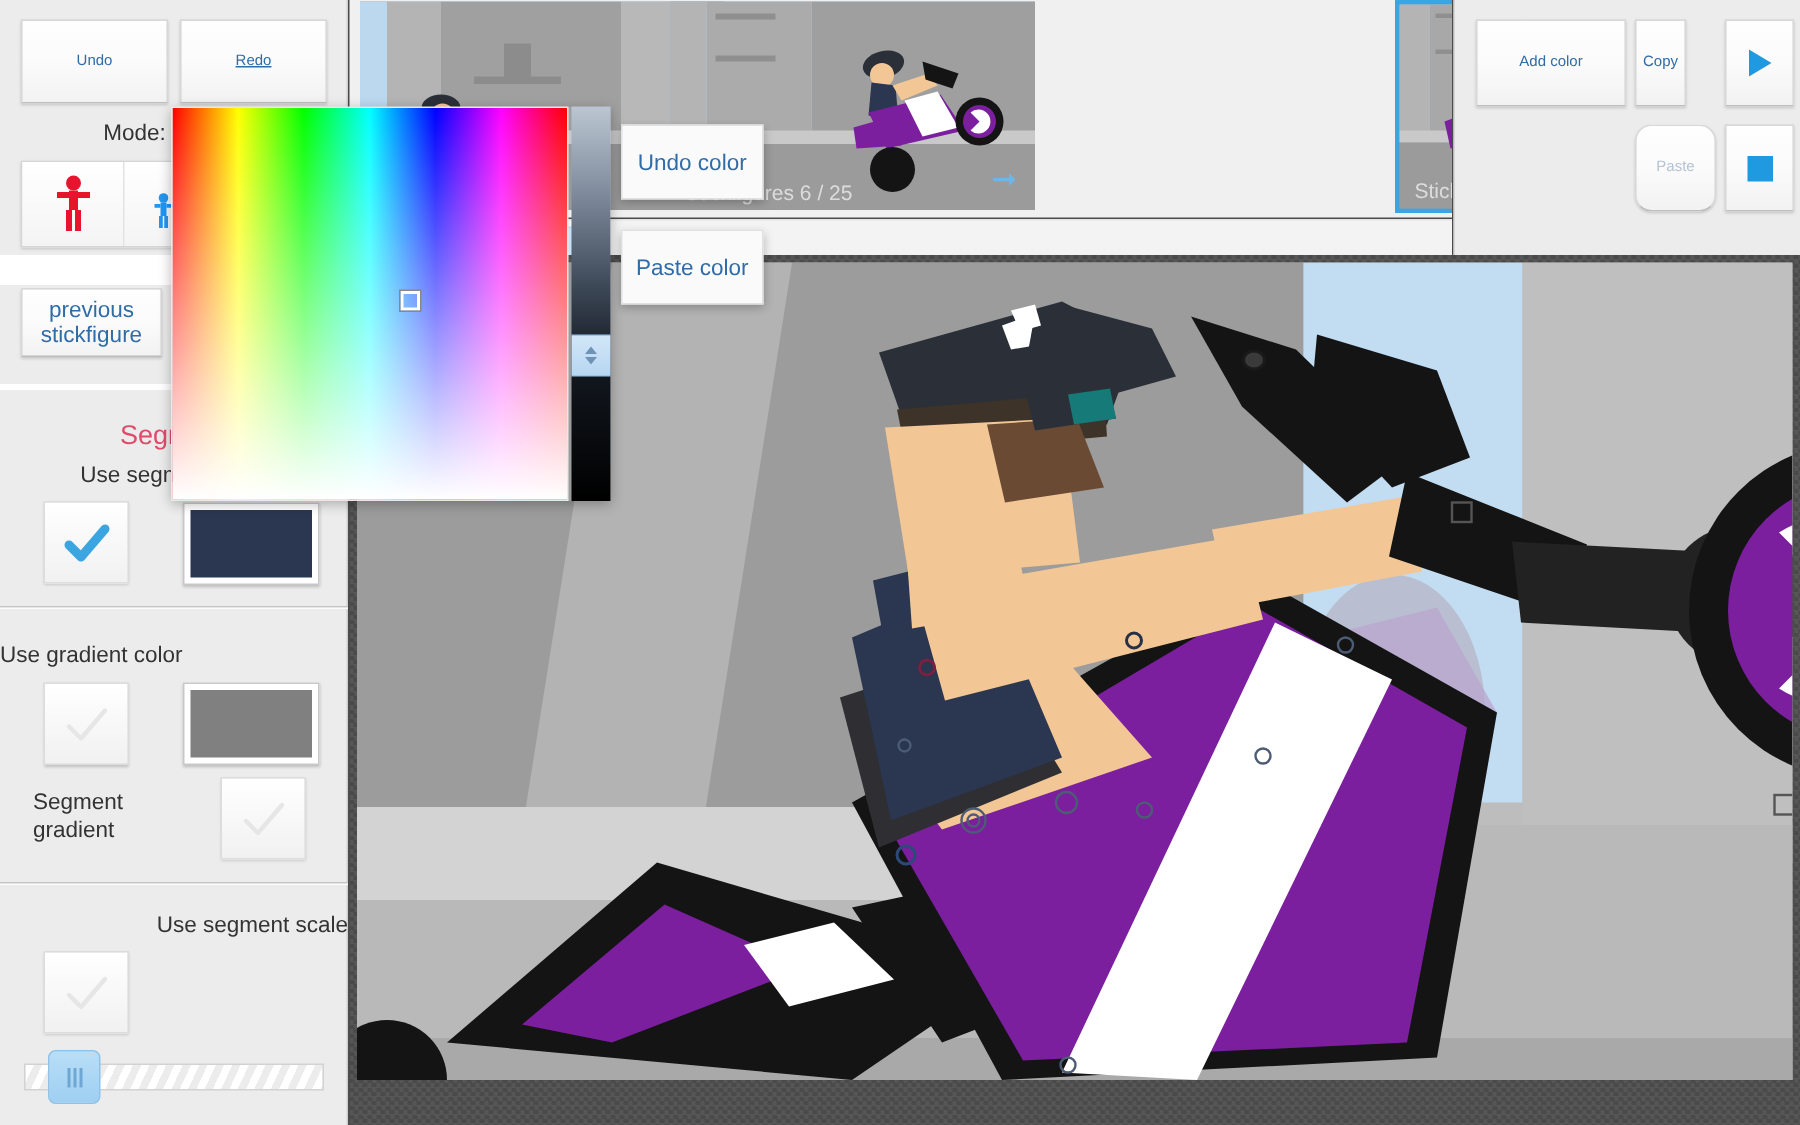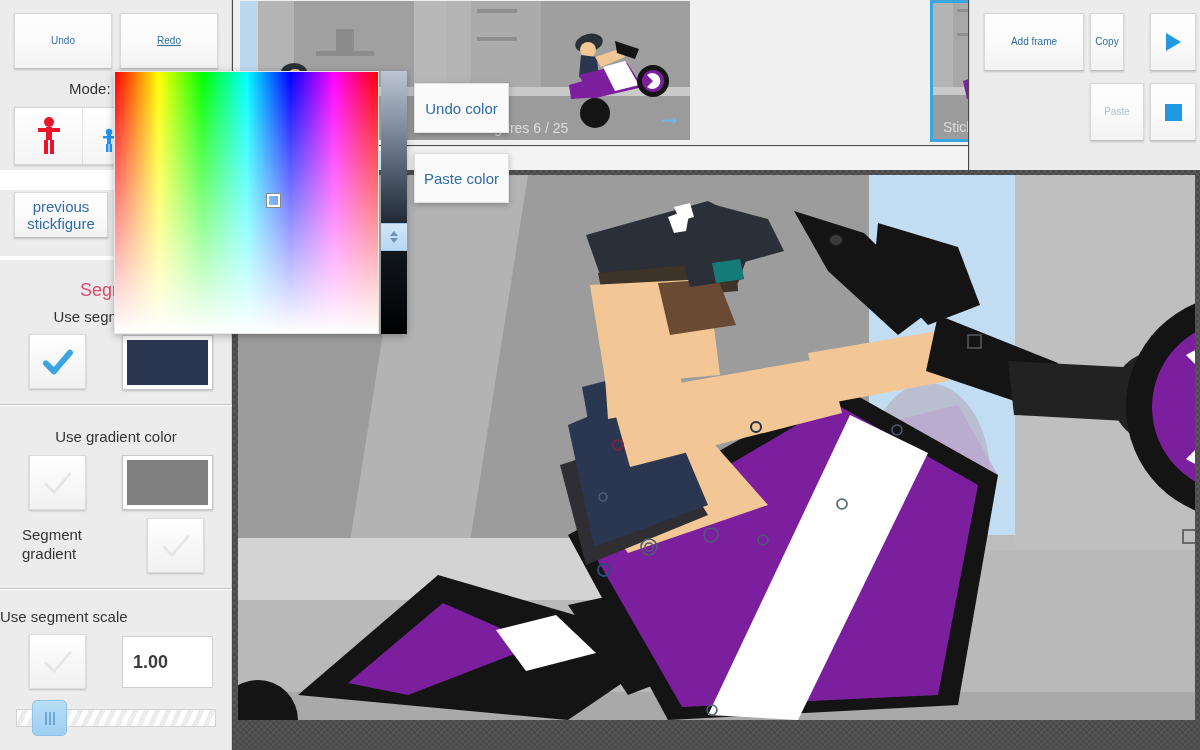--- a/index.html
+++ b/index.html
@@ -94,34 +94,34 @@
     background: #fff;
     padding: 4px;
   }
   .swatch > i { display: block; width: 100%; height: 100%; }
   #seg-chk    { position: absolute; left: 29px;  top: 334px; }
   #seg-swatch { position: absolute; left: 122px; top: 335px; width: 91px; height: 55px; }
 
   #hr1 { position: absolute; left: 0; top: 404px; width: 232px; }
   #grad-label {
     position: absolute; left: 0; top: 428px; width: 232px;
-    text-align: center; font-size: 15px; color: #333;
+    text-align: left; font-size: 15px; color: #333;
   }
   #grad-chk    { position: absolute; left: 29px;  top: 455px; }
   #grad-swatch { position: absolute; left: 122px; top: 455px; width: 91px; height: 55px; }
   #rev-label {
     position: absolute; left: 22px; top: 525px; width: 90px;
     font-size: 15px; color: #333; line-height: 19px;
   }
   #rev-chk { position: absolute; left: 147px; top: 518px; }
 
   #hr2 { position: absolute; left: 0; top: 588px; width: 232px; }
   #scale-label {
     position: absolute; left: 0; top: 608px; width: 232px;
-    text-align: left; font-size: 15px; color: #333;
+    text-align: right; font-size: 15px; color: #333;
   }
   #scale-chk { position: absolute; left: 29px; top: 634px; }
   #scale-val {
     position: absolute; left: 122px; top: 636px; width: 91px; height: 52px;
     background: #fff; border: 1px solid #d0d0d0;
     display: flex; align-items: center; padding-left: 10px;
     font-size: 18px; font-weight: bold; color: #3c3c3c;
   }
   #scale-track {
     position: absolute; left: 16px; top: 709px; width: 200px; height: 18px;
@@ -173,21 +173,21 @@
   #toolbar {
     position: absolute; left: 969px; top: 0;
     width: 231px; height: 174px;
     background: #ececec;
     border-left: 1px solid #d6d6d6;
   }
   #add-frame    { position: absolute; left: 14px;  top: 13px; width: 100px; height: 58px; }
   #copy-btn     { position: absolute; left: 120px; top: 13px; width: 34px;  height: 58px; }
   #play-btn     { position: absolute; left: 180px; top: 13px; width: 46px;  height: 58px; }
   #delete-frame { position: absolute; left: 14px;  top: 83px; width: 100px; height: 58px; }
-  #paste-btn    { position: absolute; left: 120px; top: 83px; width: 54px;  height: 58px; }
+  #paste-btn    { position: absolute; left: 120px; top: 83px; width: 54px;  height: 58px; border-radius: 11px; }
   #stop-btn     { position: absolute; left: 180px; top: 83px; width: 46px;  height: 58px; }
   .tri { width: 0; height: 0; border-left: 15px solid #1f9ae0;
          border-top: 9px solid transparent; border-bottom: 9px solid transparent; }
   .sq  { width: 17px; height: 17px; background: #1f9ae0; }
 
   
   #canvas-wrap {
     position: absolute; left: 233px; top: 170px;
     width: 967px; height: 580px;
     background:
@@ -337,21 +337,20 @@
     </div>
 
     <div class="hr" id="hr2"></div>
 
     <div id="scale-label">Use segment scale</div>
     <div class="chk" id="scale-chk">
       <svg viewBox="0 0 24 24">
         <path d="M3 13 L9 19 L21 5" fill="none" stroke="#e6e6e6" stroke-width="2.2" stroke-linecap="round" stroke-linejoin="round"></path>
       </svg>
     </div>
-    <div id="scale-val">1.00</div>
     <div id="scale-track"></div>
     <div id="scale-thumb">
       <b></b>
       <b></b>
       <b></b>
     </div>
   </div>
 
   <div id="filmstrip">
 
@@ -433,21 +432,21 @@
     </div>
 
   </div>
 
   <div id="strip-scroll">
     <div id="strip-thumb"></div>
   </div>
 
   <div id="toolbar">
     <div class="btn" id="add-frame">
-      <span>Add frame</span>
+      <span>Add color</span>
     </div>
     <div class="btn" id="copy-btn">
       <span>Copy</span>
     </div>
     <div class="btn" id="play-btn">
       <span class="tri"></span>
     </div>
     <div class="btn disabled" id="paste-btn">
       <span>Paste</span>
     </div>

